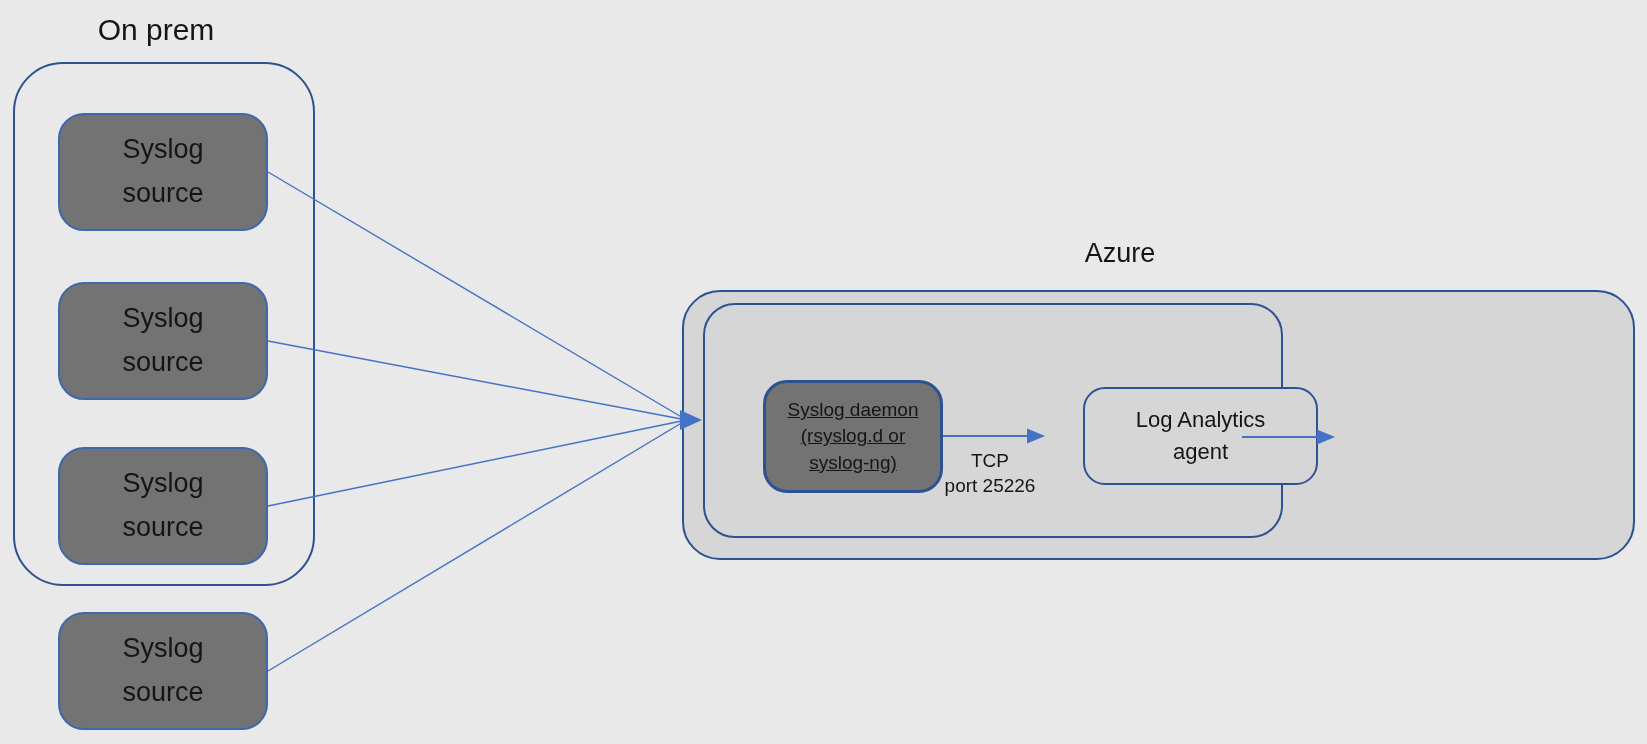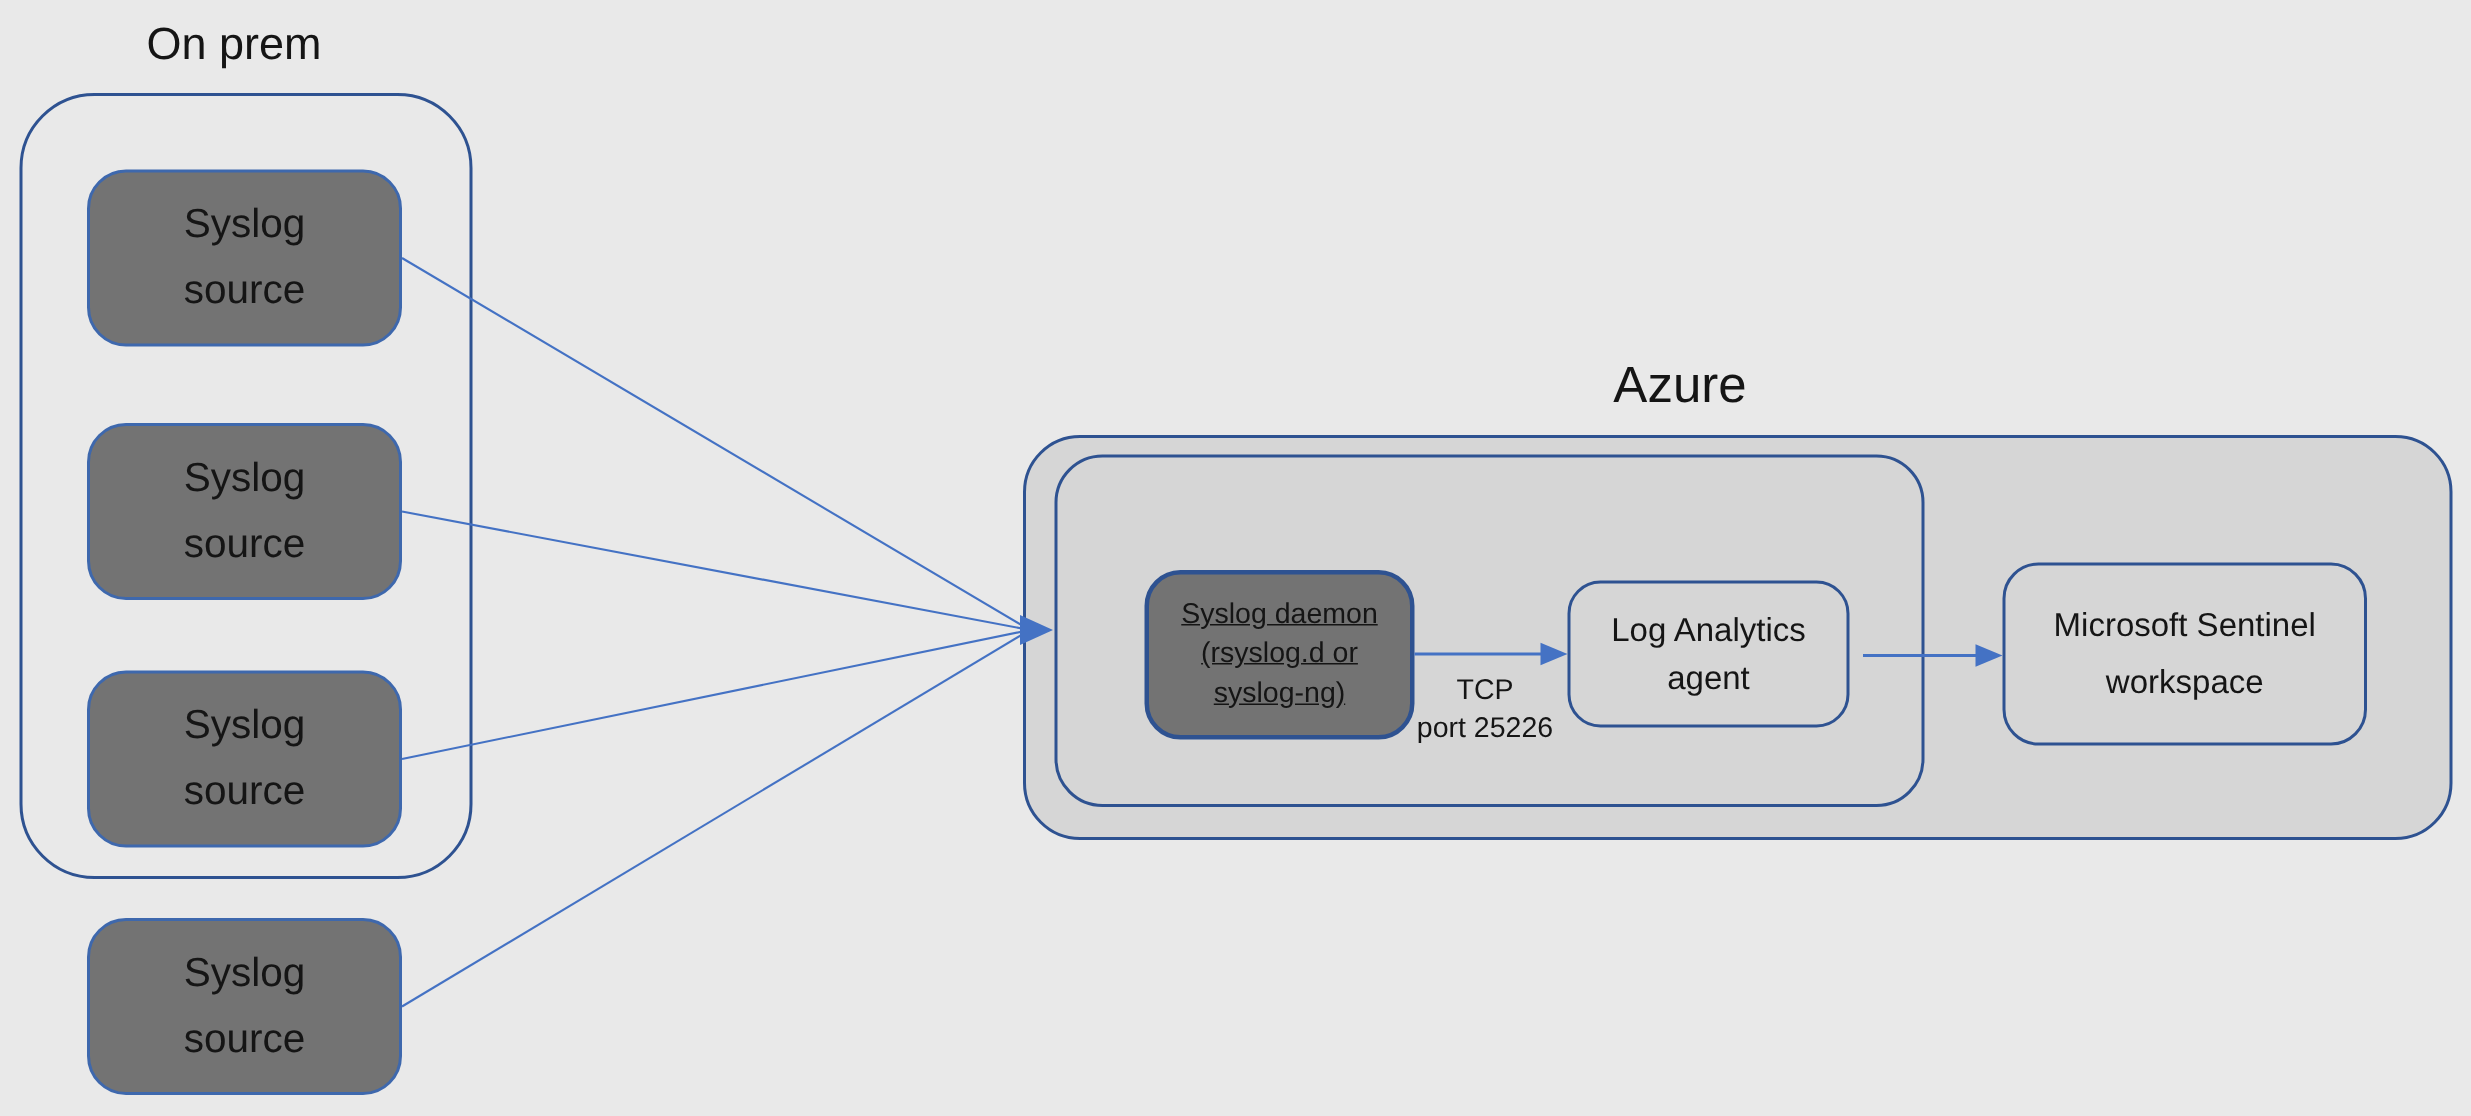--- a/index.html
+++ b/index.html
@@ -43,21 +43,21 @@
     left:703px; top:303px; width:580px; height:235px;
     border-radius:32px;
     background:var(--panel);
   }
   .group-title{
     position:absolute;
     text-align:center;
     white-space:pre-line;
   }
   .t-onprem{ left:6px; top:13px; width:300px; font-size:30px; }
-  .t-azure{ left:1040px; top:238px; width:160px; font-size:34px; }
+  .t-azure{ left:1040px; top:238px; width:160px; font-size:27px; }
   .t-forwarder{ left:653px; top:322px; width:600px; font-size:24px; }
   .box{
     position:absolute;
     display:flex;
     align-items:center;
     justify-content:center;
     text-align:center;
     white-space:pre-line;
     background:#737373;
   }
@@ -74,21 +74,21 @@
   .src4{ top:612px; }
   .b-daemon{
     left:763px; top:380px; width:180px; height:113px;
     border:3px solid var(--border-dark);
     border-radius:24px;
     font-size:19px;
     line-height:1.38;
     text-decoration:underline;
   }
   .b-agent{
-    left:1045px; top:387px; width:188px; height:98px;
+    left:1083px; top:387px; width:235px; height:98px;
     border:2.5px solid var(--border-dark);
     border-radius:22px;
     font-size:22px;
     line-height:1.45;
     background:var(--panel);
   }
   .b-sentinel{
     left:1335px; top:375px; width:243px; height:122px;
     border:2.5px solid var(--border-dark);
     border-radius:24px;
@@ -133,22 +133,20 @@
   <div class="box src src3">Syslog
 source</div>
   <div class="box src src4">Syslog
 source</div>
 
   <div class="box b-daemon">Syslog daemon
 (rsyslog.d or
 syslog-ng)</div>
   <div class="box b-agent">Log Analytics
 agent</div>
-  <div class="box b-sentinel">Microsoft Sentinel
-workspace</div>
 
   <div class="edge-label l-tcp">TCP
 port 25226</div>
 
   <svg class="wires" viewBox="0 0 1647 744" xmlns="http://www.w3.org/2000/svg">
     <line class="thin" x1="268" y1="172" x2="684" y2="418.5"></line>
     <line class="thin" x1="268" y1="341" x2="684" y2="419.5"></line>
     <line class="thin" x1="268" y1="506" x2="684" y2="420.5"></line>
     <line class="thin" x1="268" y1="671" x2="684" y2="421.5"></line>
     <polygon points="702,420 680,410 680,430"></polygon>

